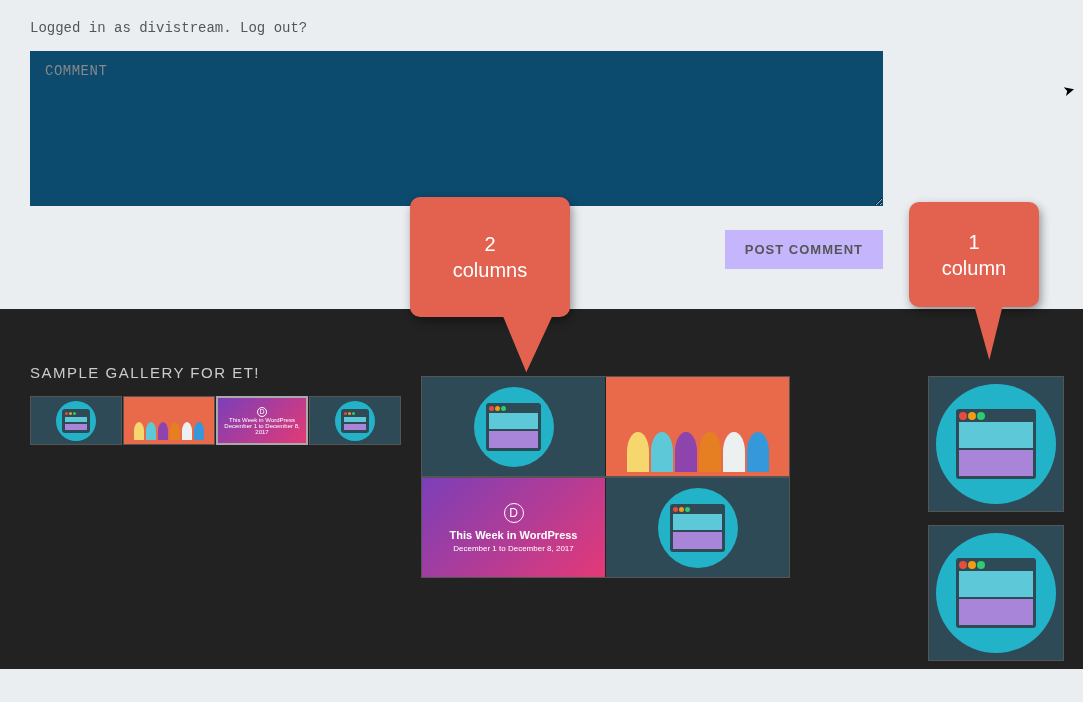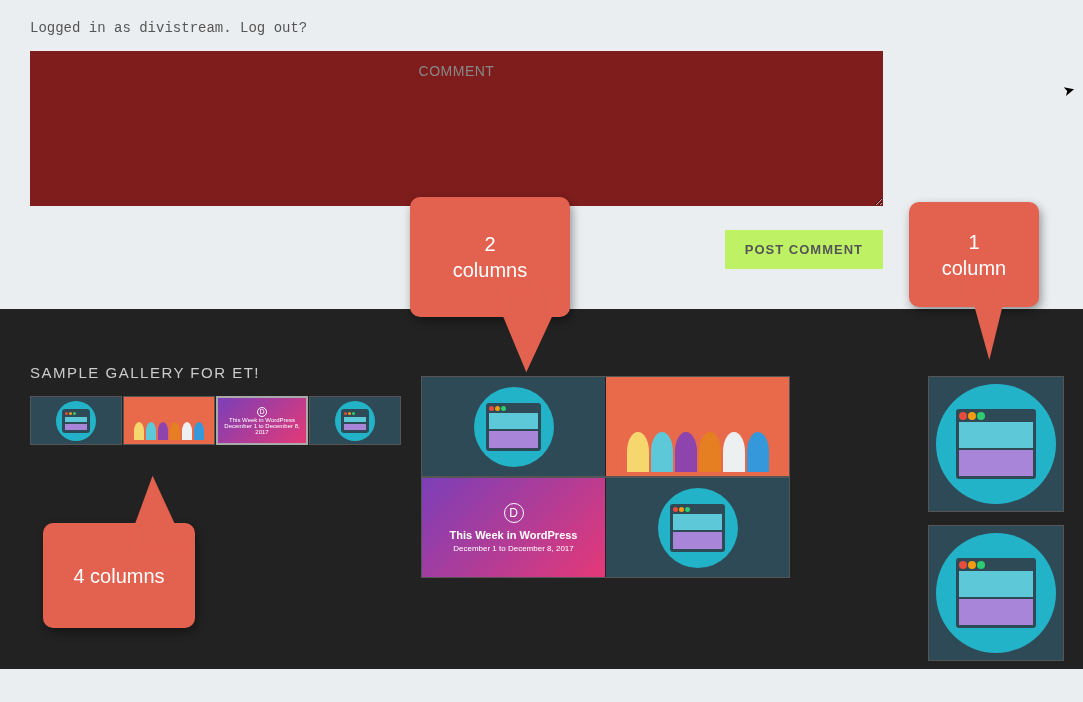--- a/index.html
+++ b/index.html
@@ -2,24 +2,24 @@
 <html><head>
   <meta charset="utf-8">
   <style>
     * { box-sizing: border-box; margin: 0; padding: 0; }
     body { font-family: -apple-system, BlinkMacSystemFont, "Segoe UI", sans-serif; background: #ebeef1; width: 1083px; }
     
     .upper { padding: 20px 30px 40px; background: #ebeef1; }
     .reply-title { color: #333; font-size: 22px; font-weight: 700; letter-spacing: 1px; margin-bottom: 10px; }
     .logged-in { color: #555; font-size: 14px; margin-bottom: 15px; font-family: Liberation Mono, monospace; }
     .logged-in a { color: #555; text-decoration: none; }
-    .comment-box { width: 853px; height: 155px; background: #7f1d1d; border: none; padding: 12px 15px; font-size: 14px; color: #999; resize: both; font-family: Liberation Sans, sans-serif; text-align: center; }
+    .comment-box { width: 853px; height: 155px; background: #0c4a6e; border: none; padding: 12px 15px; font-size: 14px; color: #999; resize: both; font-family: Liberation Mono, monospace; }
     .comment-box::placeholder { color: #888; letter-spacing: 0.5px; }
     .submit-row { width: 853px; text-align: right; margin-top: 20px; }
-    .post-btn { background: #bef264; border: none; padding: 12px 20px; font-size: 13px; font-weight: 600; letter-spacing: 1px; color: #555; cursor: pointer; }
+    .post-btn { background: #c4b5fd; border: none; padding: 12px 20px; font-size: 13px; font-weight: 600; letter-spacing: 1px; color: #555; cursor: pointer; }
     
     .footer { background: #222; padding: 55px 30px 20px; position: relative; min-height: 360px; }
     .gallery-title { color: #ccc; font-size: 15px; font-weight: 400; letter-spacing: 1.5px; margin-bottom: 15px; }
     
     .gallery-4 { display: grid; grid-template-columns: repeat(4, 92px); gap: 1px; width: 370px; }
     .gallery-4 .tile { height: 49px; border: 1px solid #555; position: relative; overflow: hidden; }
     .gallery-4 .tile.active { border: 2px solid #aaa; }
     
     .gallery-2 { position: absolute; left: 421px; top: 67px; display: grid; grid-template-columns: repeat(2, 183px); gap: 1px; border: 1px solid #555; }
     .gallery-2.row2 { top: 168px; }
@@ -226,17 +226,13 @@
               <span class="dot y"></span>
               <span class="dot g"></span>
             </div>
             <div class="pane1"></div>
             <div class="pane2"></div>
           </div>
         </div>
     </div>
   </div>
 
-  <div class="callout callout-4">
-    <span>4 columns</span>
-    <div class="tail"></div>
-  </div>
 </div>
 
 </body></html>

